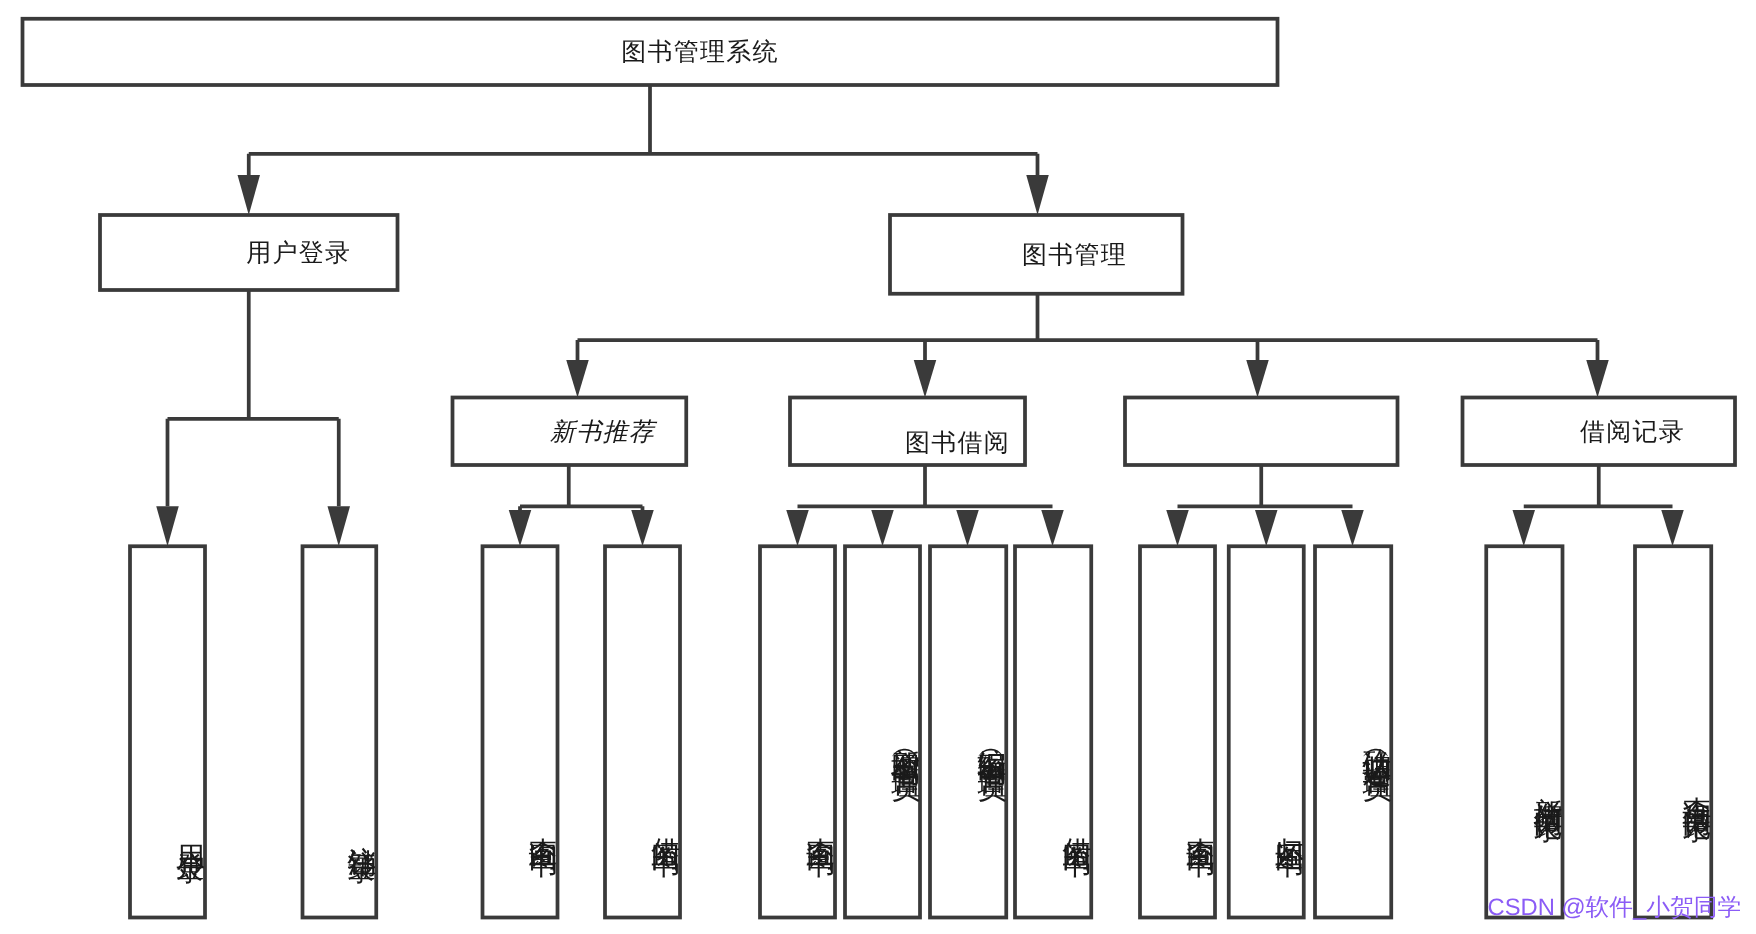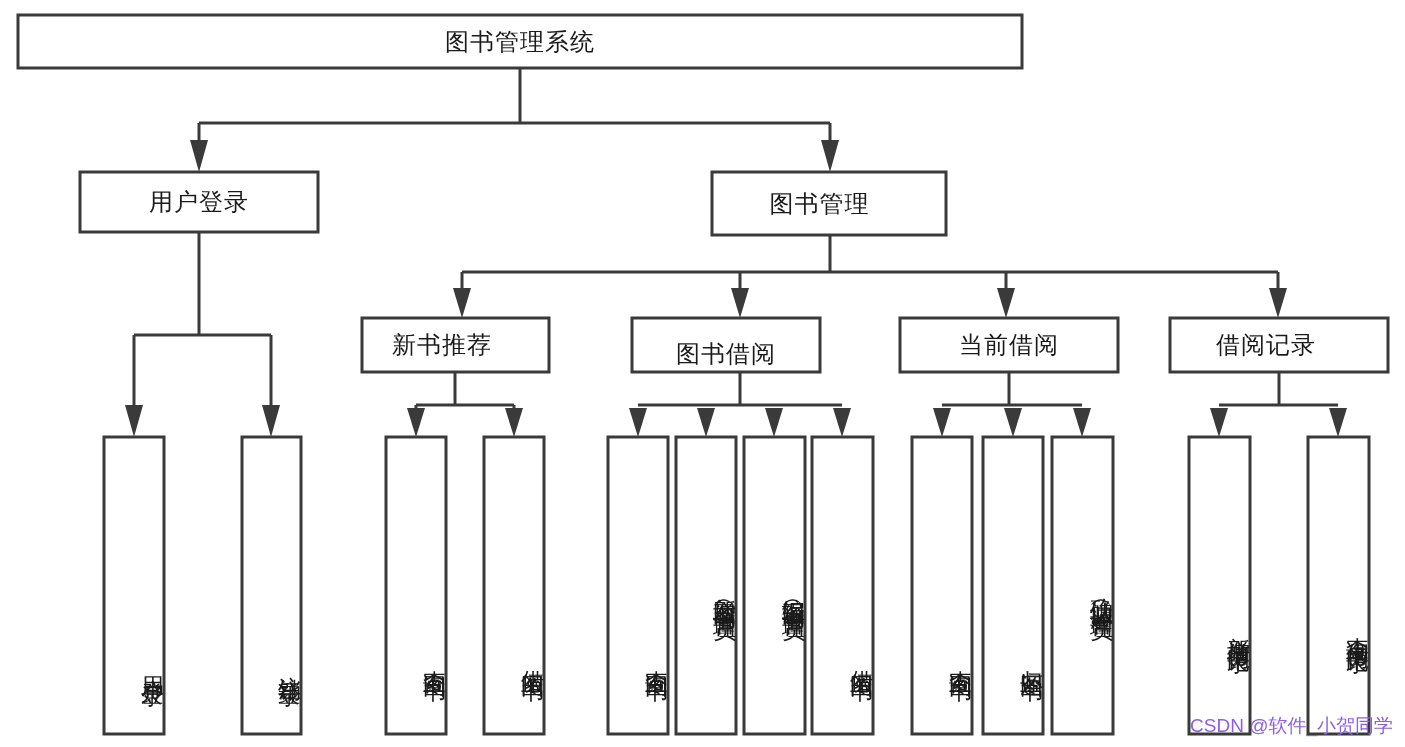--- a/index.html
+++ b/index.html
@@ -56,25 +56,26 @@
     color: #1a1a1a;
     white-space: nowrap;
     pointer-events: none;
   }
   .htext-wrap {
     position: absolute;
     display: flex;
     align-items: center;
     justify-content: center;
     font-family: "Liberation Sans", "DejaVu Sans", sans-serif;
-    font-size: 24px;
+    font-size: 20px;
     color: #1a1a1a;
     letter-spacing: 1px;
     white-space: nowrap;
     pointer-events: none;
+    padding-left: 40px;
   }
   .watermark {
     position: absolute;
     right: 12px;
     bottom: 8px;
     font-family: "Liberation Sans", "DejaVu Sans", sans-serif;
     font-size: 19px;
     color: #8b5cf6;
     white-space: nowrap;
     pointer-events: none;
@@ -165,23 +166,22 @@
       <rect class="node-box" x="1189" y="437" width="61" height="297"></rect>
       <rect class="node-box" x="1308" y="437" width="61" height="297"></rect>
     </g>
   </svg>
 
   <div class="htext-wrap" style="left:18px; top:15px; width:1004px; height:53px;">图书管理系统</div>
 
   <div class="htext-wrap" style="left:80px; top:172px; width:238px; height:60px;">用户登录</div>
   <div class="htext-wrap" style="left:712px; top:172px; width:215px; height:63px;">图书管理</div>
 
-  <div class="htext-wrap" style="left:362px; top:318px; width:160px; height:54px;">新书推荐</div>
+  <div class="htext-wrap" style="left:362px; top:318px; width:160px; height:54px;font-style:italic;">新书推荐</div>
   <div class="htext-wrap" style="left:632px; top:318px; width:188px; height:72px;">图书借阅</div>
-  <div class="htext-wrap" style="left:900px; top:318px; width:218px; height:54px;">当前借阅</div>
   <div class="htext-wrap" style="left:1170px; top:318px; width:192px; height:54px;">借阅记录</div>
 
   <div class="vtext-wrap" style="left:104px; top:437px; width:60px; height:297px; padding-top:78px;">用户登录</div>
   <div class="vtext-wrap" style="left:242px; top:437px; width:59px; height:297px; padding-top:78px;">注销登录</div>
   <div class="vtext-wrap" style="left:386px; top:437px; width:60px; height:297px; padding-top:72px;">查询图书</div>
   <div class="vtext-wrap" style="left:484px; top:437px; width:60px; height:297px; padding-top:72px;">借阅图书</div>
   <div class="vtext-wrap" style="left:608px; top:437px; width:60px; height:297px; padding-top:72px;">查询图书</div>
   <div class="vtext-wrap" style="left:676px; top:437px; width:60px; height:297px; padding-top:8px;">新增图书（管理员）</div>
   <div class="vtext-wrap" style="left:744px; top:437px; width:61px; height:297px; padding-top:8px;">编辑图书（管理员）</div>
   <div class="vtext-wrap" style="left:812px; top:437px; width:61px; height:297px; padding-top:72px;">借阅图书</div>

